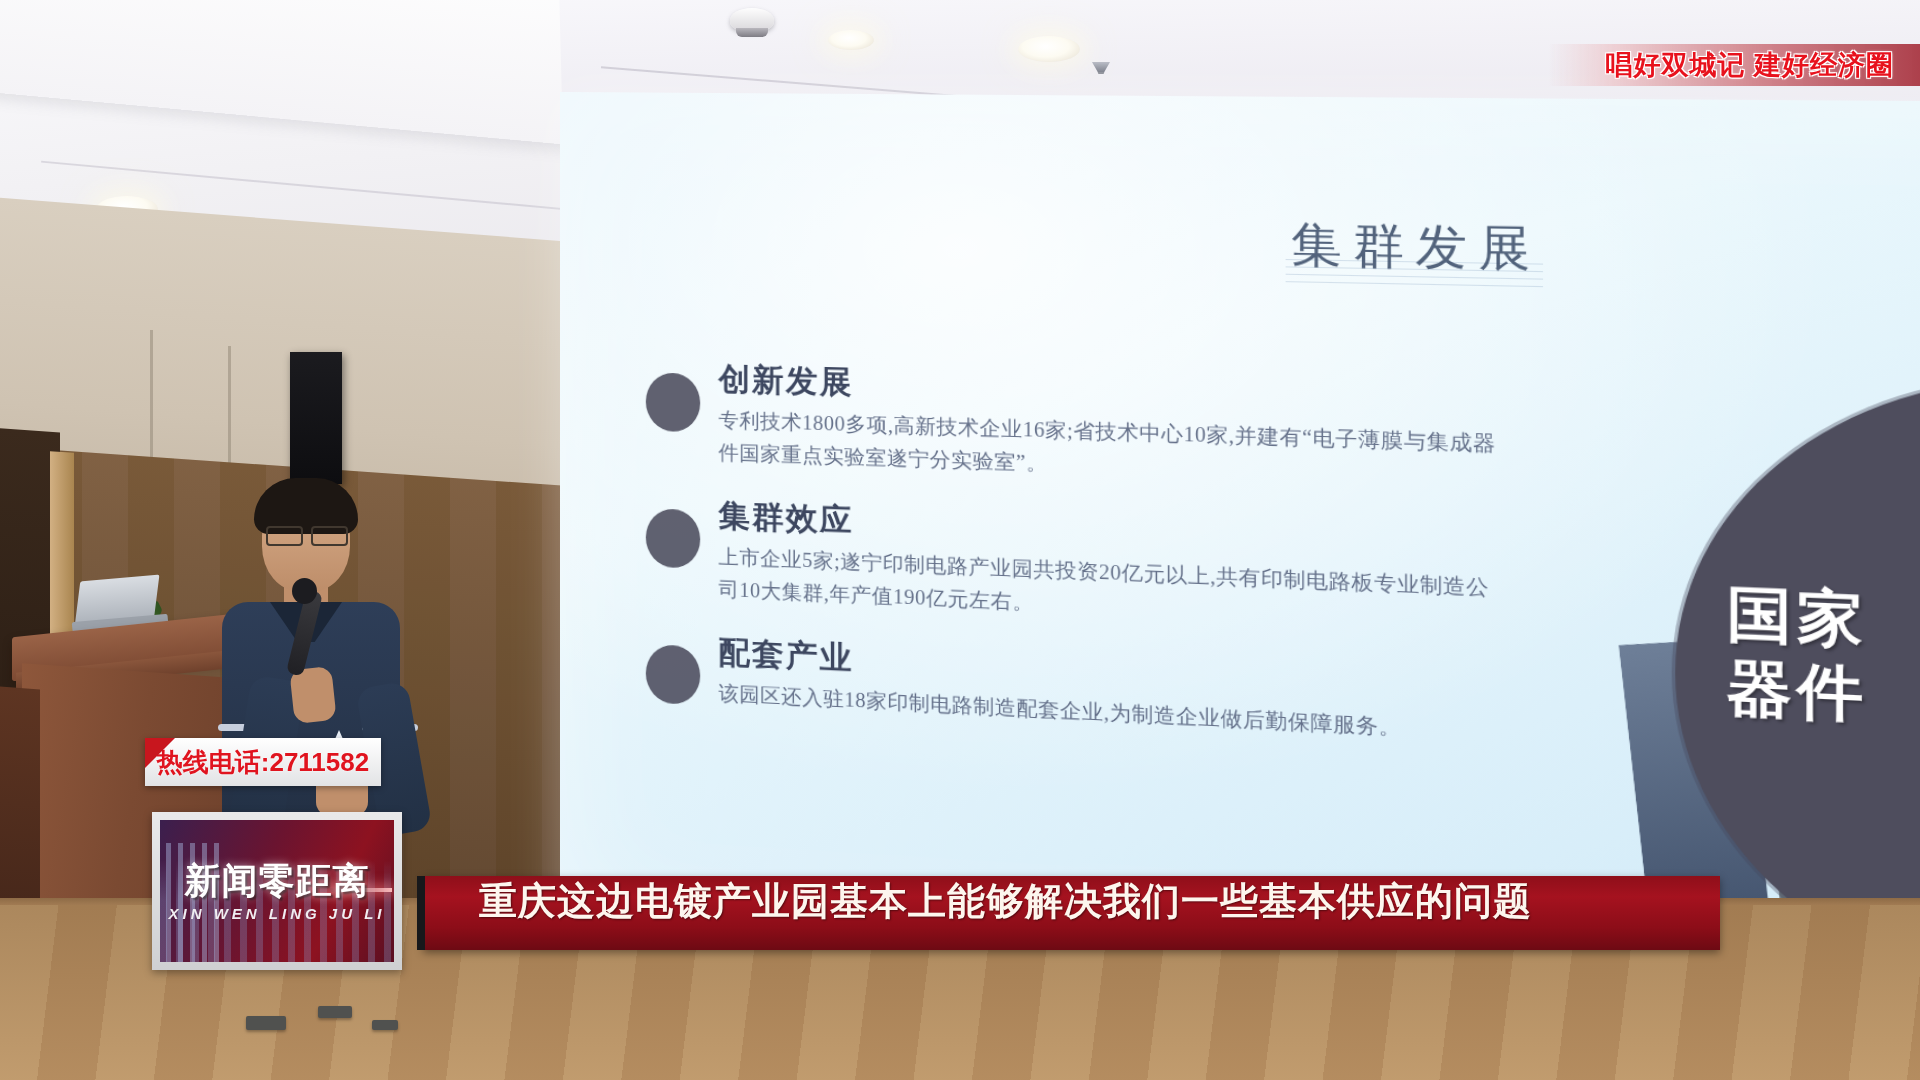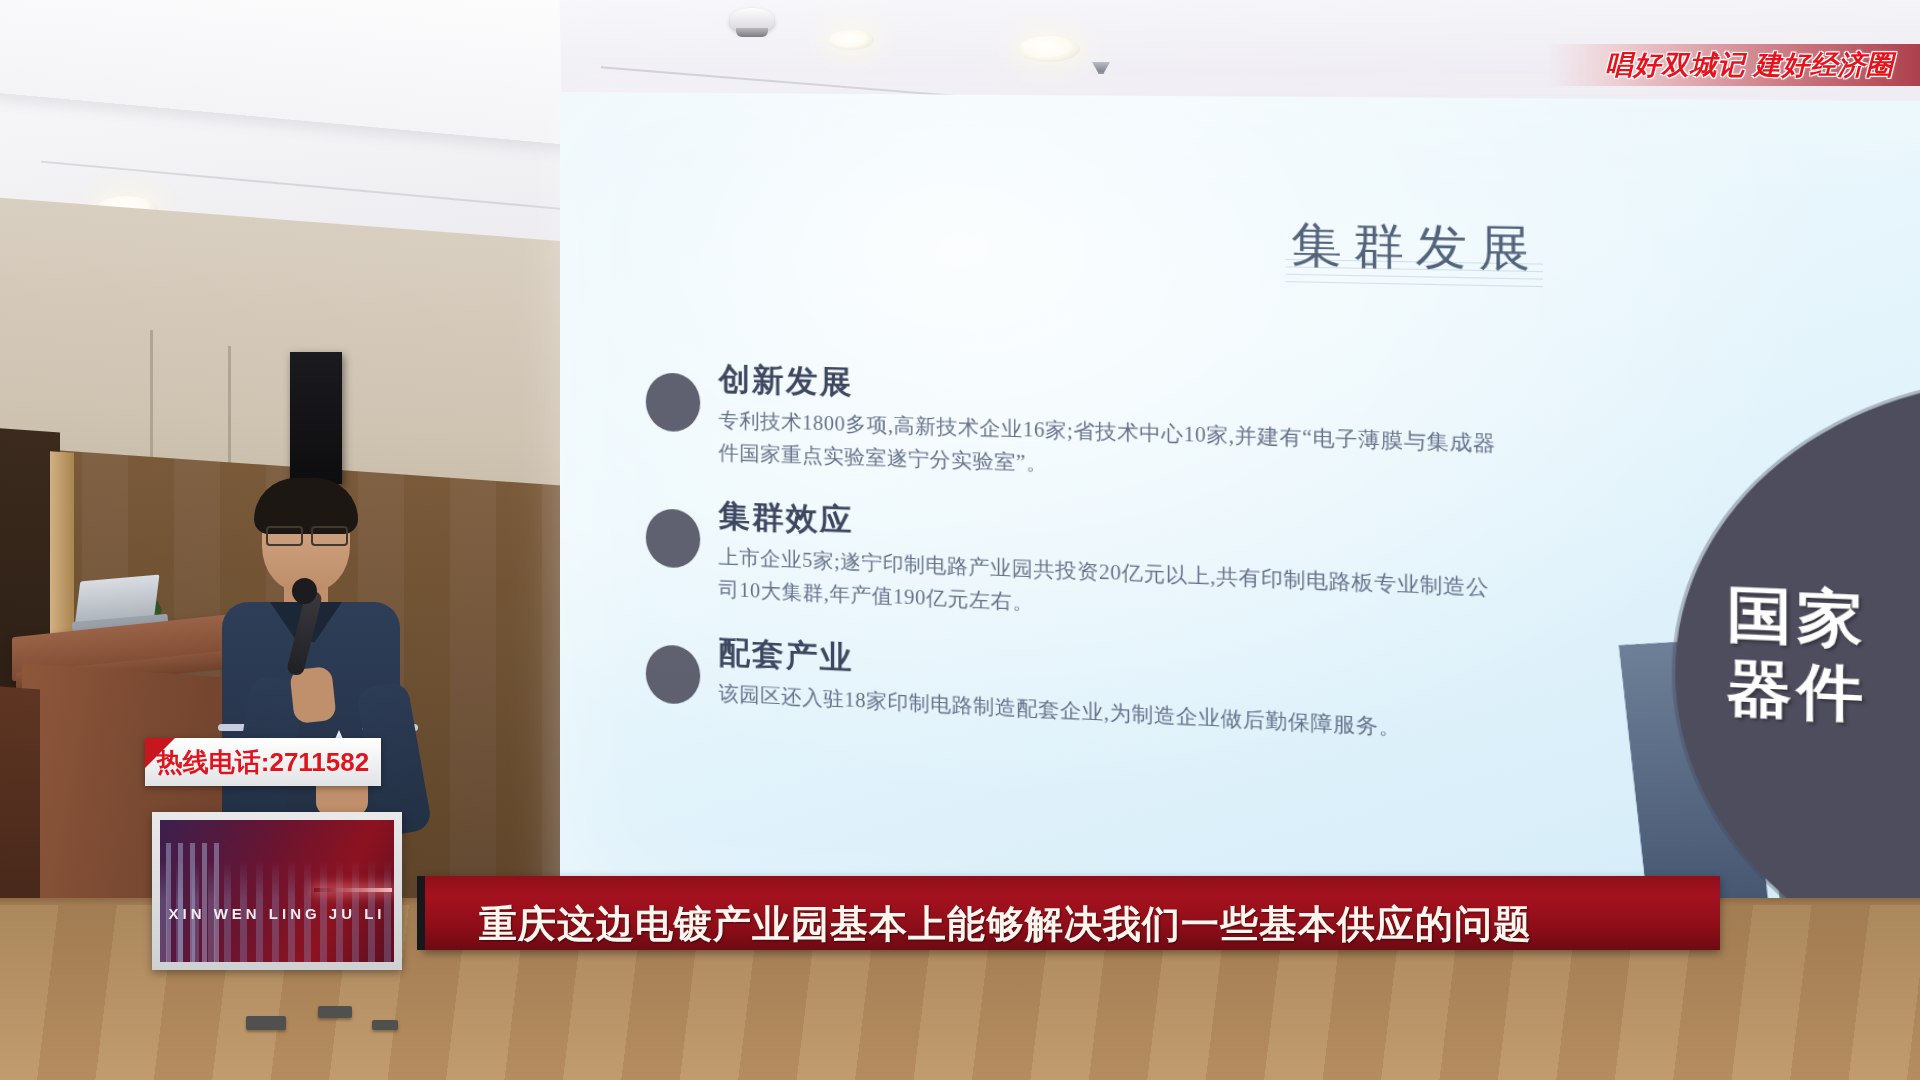--- a/index.html
+++ b/index.html
@@ -161,21 +161,21 @@
   .mic{ position:absolute; left:100px; top:112px; width:17px; height:86px;
             background:linear-gradient(180deg,#3a3a3e,#202024); border-radius:8px;
             transform:rotate(14deg); }
   .mic-head{ position:absolute; left:96px; top:100px; width:25px; height:26px;
             border-radius:50%; background:#1c1c20; }
 
   
   .top-banner{ position:absolute; right:0; top:44px; width:372px; height:42px;
             background:linear-gradient(90deg,rgba(247,232,233,.0) 0%,rgba(236,196,200,.75) 18%,
                        rgba(206,124,132,.93) 58%,rgba(170,58,70,.97) 100%);
-            display:flex; align-items:center; justify-content:flex-end; padding-right:26px;font-style:italic; }
+            display:flex; align-items:center; justify-content:flex-end; padding-right:26px; }
   .top-banner-txt{ color:#e8121d; font-size:27px; font-weight:700; letter-spacing:1px;
             text-shadow:0 0 3px #fff,1px 1px 0 #fff,-1px -1px 0 #fff,1px -1px 0 #fff,-1px 1px 0 #fff; }
 
   .hotline{ position:absolute; left:145px; top:738px; width:236px; height:48px;
             background:linear-gradient(180deg,#ffffff,#e2e3e5);
             display:flex; align-items:center; justify-content:center;
             box-shadow:0 2px 6px rgba(0,0,0,.35); }
   .hotline-corner{ position:absolute; left:0; top:0; width:0; height:0;
             border-left:30px solid #c8161e; border-bottom:30px solid transparent; }
   .hotline-txt{ color:#e0141f; font-size:26px; font-weight:700; letter-spacing:0px;
@@ -193,37 +193,37 @@
             mask-image:linear-gradient(180deg,transparent,#000 40%); }
   .city2{ position:absolute; left:6px; bottom:0; width:58px; height:84%;
             background:repeating-linear-gradient(90deg,
               rgba(170,185,225,.45) 0px, rgba(170,185,225,.45) 5px,
               transparent 5px, transparent 12px); }
   .proglogo-cn{ position:absolute; left:0; top:26%; width:100%; text-align:center;
             font-size:36px; font-weight:700; color:#fff; letter-spacing:1px;
             font-family:"Liberation Serif","DejaVu Serif",serif;
             text-shadow:0 0 8px rgba(255,255,255,.55), 2px 2px 2px rgba(0,0,0,.6); }
   .proglogo-py{ position:absolute; left:0; top:60%; width:100%; text-align:center;
-            font-size:15px; font-weight:700; color:#f0eef2; letter-spacing:4px; }
+            font-size:15px; font-weight:700; color:#f0eef2; letter-spacing:4px;font-style:italic; }
   .logo-flare{ position:absolute; right:2px; top:48%; width:78px; height:4px;
             background:linear-gradient(90deg,rgba(255,120,120,0),rgba(255,190,190,.95));
             box-shadow:0 0 12px 3px rgba(255,140,140,.55); }
 
   .namebar{ position:absolute; left:423px; top:808px; width:1297px; height:62px;
             background:linear-gradient(180deg,#f5f6f8 0%,#e4e6ea 42%,#c9ccd2 100%);
             display:flex; align-items:center; padding-left:56px;
             box-shadow:0 2px 5px rgba(0,0,0,.3); }
   .namebar:before{ content:""; position:absolute; left:-6px; top:0; width:8px; height:100%;
             background:#2e3136; }
   .namebar-txt{ color:#d9131f; font-size:34px; font-weight:700; letter-spacing:1px;
             text-shadow:1px 1px 1px rgba(255,255,255,.9); }
 
   .subbar{ position:absolute; left:423px; top:876px; width:1297px; height:74px;
             background:linear-gradient(180deg,#8f0f1a 0%,#a5121f 28%,#8c0d18 70%,#6d0a13 100%);
-            display:flex; align-items:flex-end; padding-left:56px;
+            display:flex; align-items:flex-start; padding-left:56px;
             box-shadow:0 3px 8px rgba(0,0,0,.4); }
   .subbar:before{ content:""; position:absolute; left:-6px; top:0; width:8px; height:100%;
             background:#17181b; }
   .subbar-txt{ color:#fdf6ee; font-size:38px; font-weight:700; letter-spacing:1px;
             text-shadow:1px 1px 2px rgba(0,0,0,.45); white-space:nowrap; }
 </style>
 </head>
 <body>
 
 <div id="stage">
@@ -336,20 +336,21 @@
   <div class="hotline">
     <div class="hotline-corner"></div>
     <span class="hotline-txt">热线电话:2711582</span>
   </div>
 
   <div class="proglogo">
     <div class="proglogo-inner">
       <div class="city"></div>
       <div class="city2"></div>
       <div class="logo-flare"></div>
+      <div class="proglogo-cn">新闻零距离</div>
       <div class="proglogo-py">XIN WEN LING JU LI</div>
     </div>
   </div>
 
 
   <div class="subbar">
     <span class="subbar-txt">重庆这边电镀产业园基本上能够解决我们一些基本供应的问题</span>
   </div>
 
 </div>

